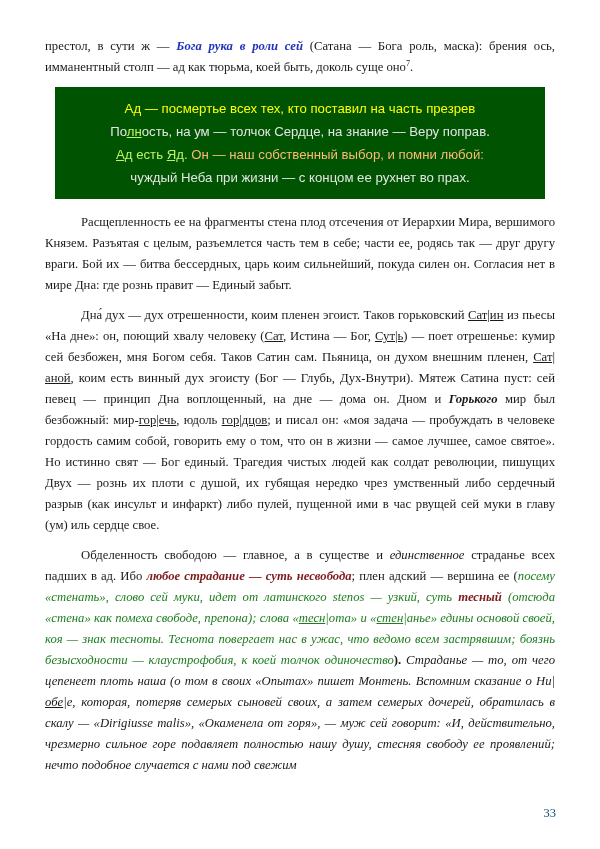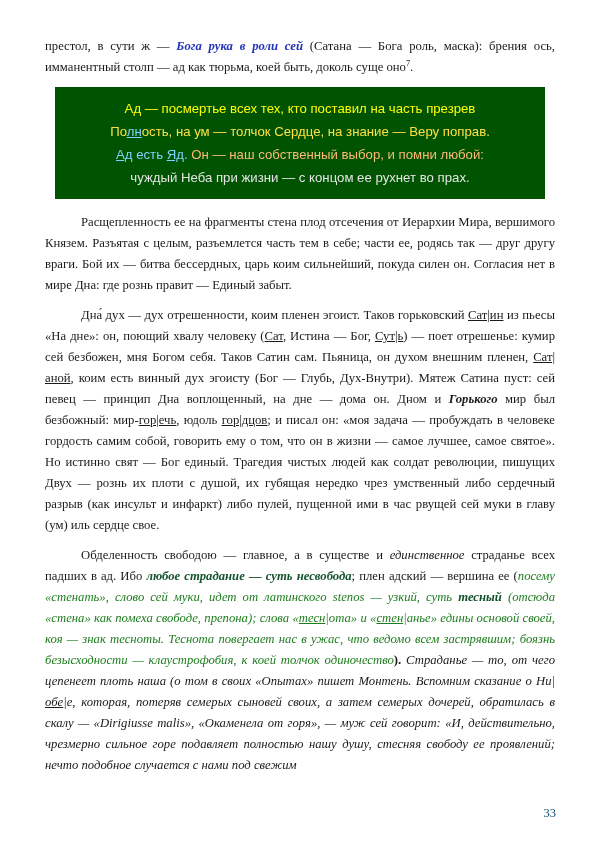--- a/index.html
+++ b/index.html
@@ -40,24 +40,24 @@
     font-size: 12.5px;
     color: #0c4a6e;
   }
   
   .b { font-weight: 700; }
   .i { font-style: italic; }
   .u { text-decoration: underline; }
   .sup { vertical-align: super; font-size: 0.65em; line-height: 0; }
   .c-blue   { color: #2233bb; }
   .c-green  { color: #1e7d1e; }
-  .c-dred   { color: #14532d; }
+  .c-dred   { color: #7f1d1d; }
   .c-byellow{ color: #ffff00; }
-  .c-bgreen { color: #fde047; }
-  .c-bred   { color: #7dd3fc; }
+  .c-bgreen { color: #e5e5e5; }
+  .c-bred   { color: #bef264; }
   .c-bcyan  { color: #e5e5e5; }
   .c-white  { color: #fdba74; }
 </style>
 </head>
 <body>
 
 <div class="page">
 
   <p class="para"><span>престол, в сути ж — </span><span class="b i c-blue">Бога рука в роли сей</span><span> (Сатана — Бога роль, маска): брения ось, имманентный столп — ад как тюрьма, коей быть, доколь суще оно</span><span class="sup">7</span><span>.</span></p>
 

